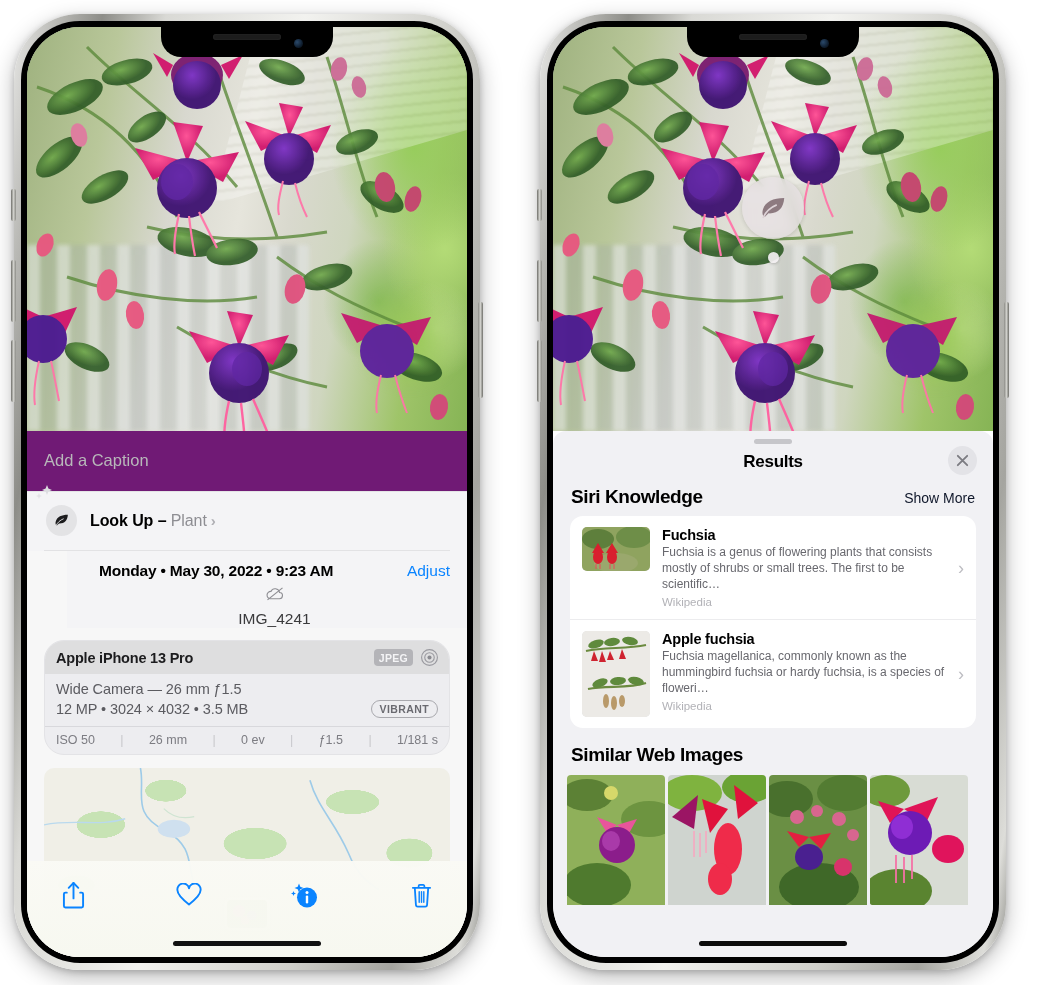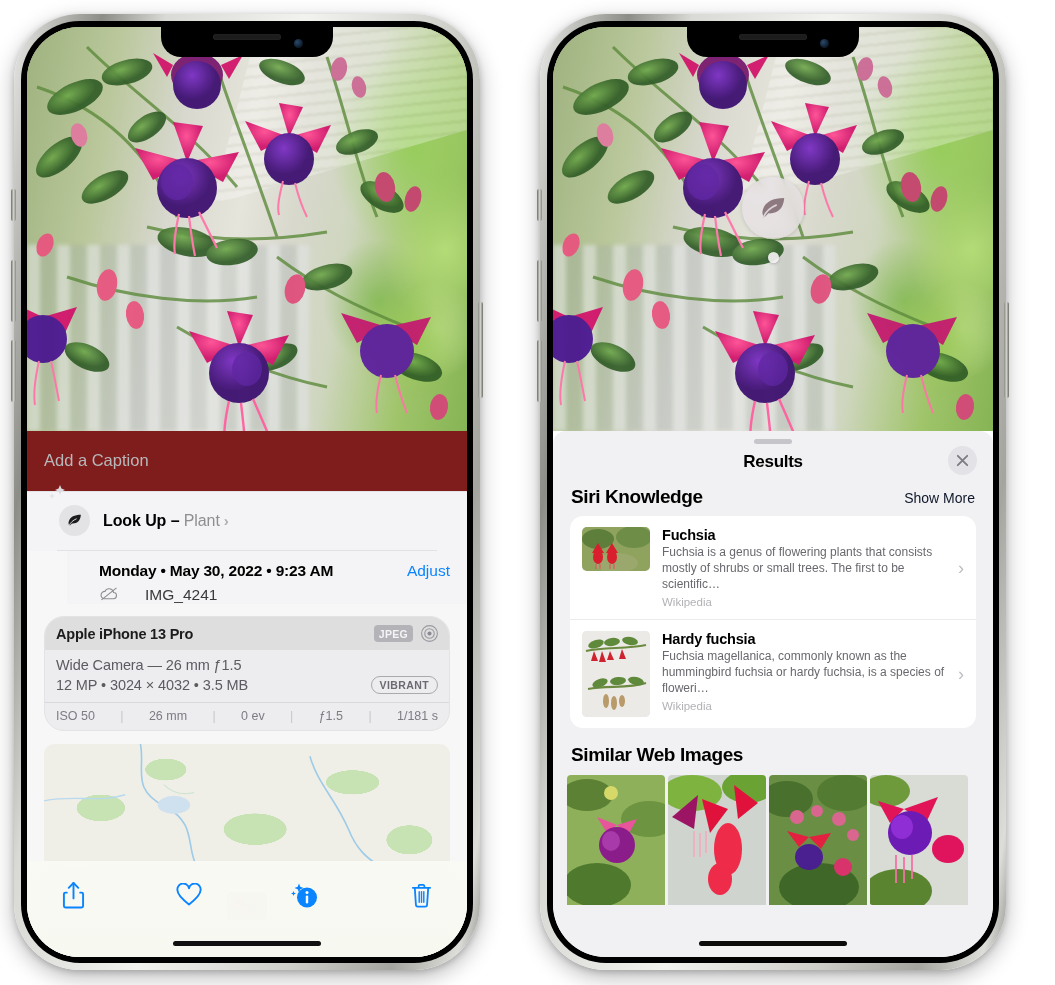--- a/index.html
+++ b/index.html
@@ -120,46 +120,46 @@
     background: radial-gradient(ellipse at 50% 50%, rgba(152,200,84,0.95), rgba(152,200,84,0) 72%);
     filter: blur(4px);
   }
 
   .leafsvg, .flowsvg { position: absolute; inset: 0; width: 100%; height: 100%; }
 
   
   .sheet-l { position: absolute; top: 404px; left: 0; right: 0; bottom: 0;
     background: #f7f7f7; display: flex; flex-direction: column; }
   .caption-row {
-    background: #7f1d1d; padding: 20px 17px 21px 17px;
+    background: #701a75; padding: 20px 17px 21px 17px;
     font-size: 16.5px; color: #b8b8ba;
     border-bottom: 1px solid #e4e4e6;
   }
-  .lookup-block { background: #f4f4f6; padding: 0 30px; }
+  .lookup-block { background: #f4f4f6; padding: 0 17px; }
   .lookup-row {
     display: flex; align-items: center; gap: 13px;
     padding: 13px 0 14px 2px;
     border-bottom: 1px solid #e2e2e4;
     position: relative;
   }
   .leaf-badge {
     position: relative; width: 31px; height: 31px; border-radius: 50%;
     background: #e3e3e5; display: flex; align-items: center; justify-content: center;
     flex: none;
   }
   .sparkles { position: absolute; left: -10px; top: -9px; width: 22px; height: 22px; }
   .lookup-text { font-size: 16px; color: #000; font-weight: 700; letter-spacing: -0.1px; }
   .lookup-text .sub { color: #8e8e93; font-weight: 400; }
   .chev-sm { color: #b0b0b5; font-size: 15px; margin-left: 4px; font-weight: 600; }
 
   .meta-block { background: #f4f4f6; padding: 11px 17px 0 32px; margin-left: 40px; }
   .meta-row1 { display: flex; align-items: baseline; justify-content: space-between; }
   .meta-date { font-size: 15.5px; font-weight: 700; color: #000; letter-spacing: -0.2px; }
   .meta-adjust { font-size: 15.5px; color: #0a84ff; }
-  .meta-row2 { display: flex; align-items: flex-start; gap: 26px; margin-top: 6px; }
+  .meta-row2 { display: flex; align-items: center; gap: 9px; margin-top: 6px; flex-direction: column; }
   .meta-file { font-size: 15.5px; color: #3a3a3c; }
 
   
   .cam-card { margin: 12px 17px 0 17px; border-radius: 20px; overflow: hidden;
     background: #ededf0; border: 1px solid #e3e3e6; }
   .cam-head {
     background: #dededf; padding: 7px 10px 7px 11px;
     display: flex; align-items: center; justify-content: space-between;
   }
   .cam-model { font-size: 14.5px; font-weight: 700; color: #1c1c1e; letter-spacing: -0.2px; }
@@ -747,21 +747,21 @@
                       <path d="M40 18 l-3 10 h7 z"></path>
                   </g>
                   <g fill="#b99a6a">
                     <ellipse cx="24" cy="70" rx="3" ry="7"></ellipse>
                       <ellipse cx="32" cy="72" rx="3" ry="7"></ellipse>
                     <ellipse cx="40" cy="70" rx="3" ry="6"></ellipse>
                   </g>
                 </svg>
               </div>
               <div class="kn-body">
-                <div class="kn-title">Hardy fuchsia</div>
+                <div class="kn-title">Apple fuchsia</div>
                 <div class="kn-desc">Fuchsia magellanica, commonly known as the hummingbird fuchsia or hardy fuchsia, is a species of floweri…</div>
                 <div class="kn-src">Wikipedia</div>
               </div>
               <div class="kn-chev">›</div>
             </div>
           </div>
 
           <div class="sim-title">Similar Web Images</div>
           <div class="sim-strip">
             <div class="sim-item">

